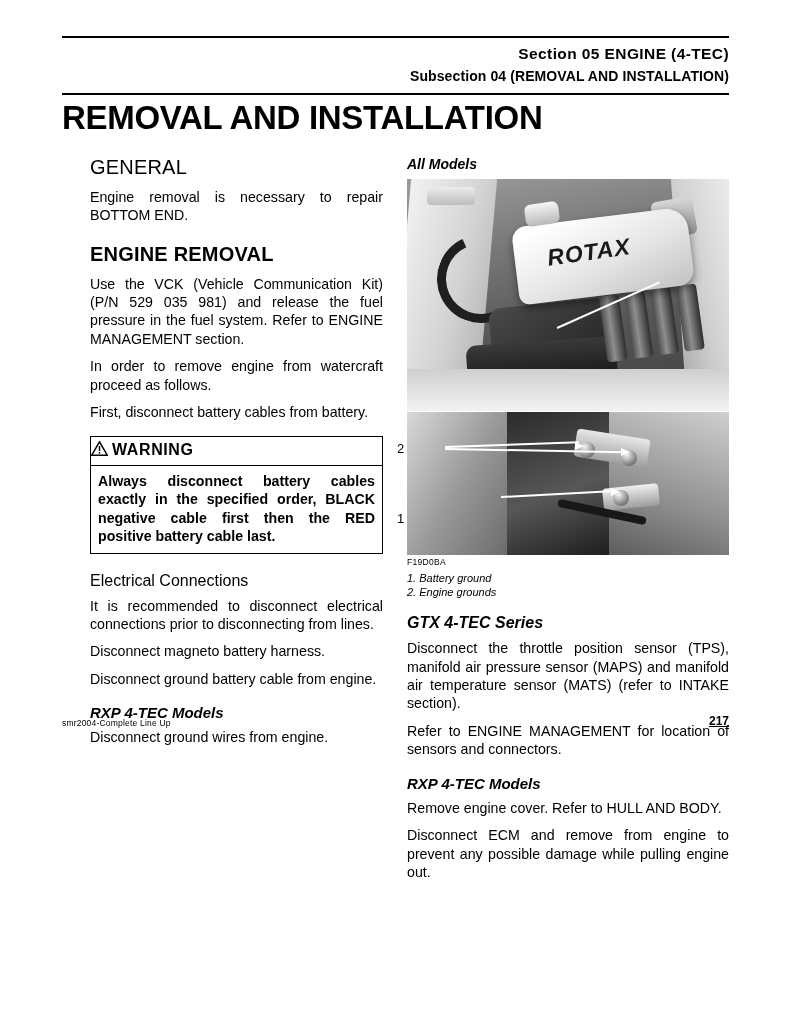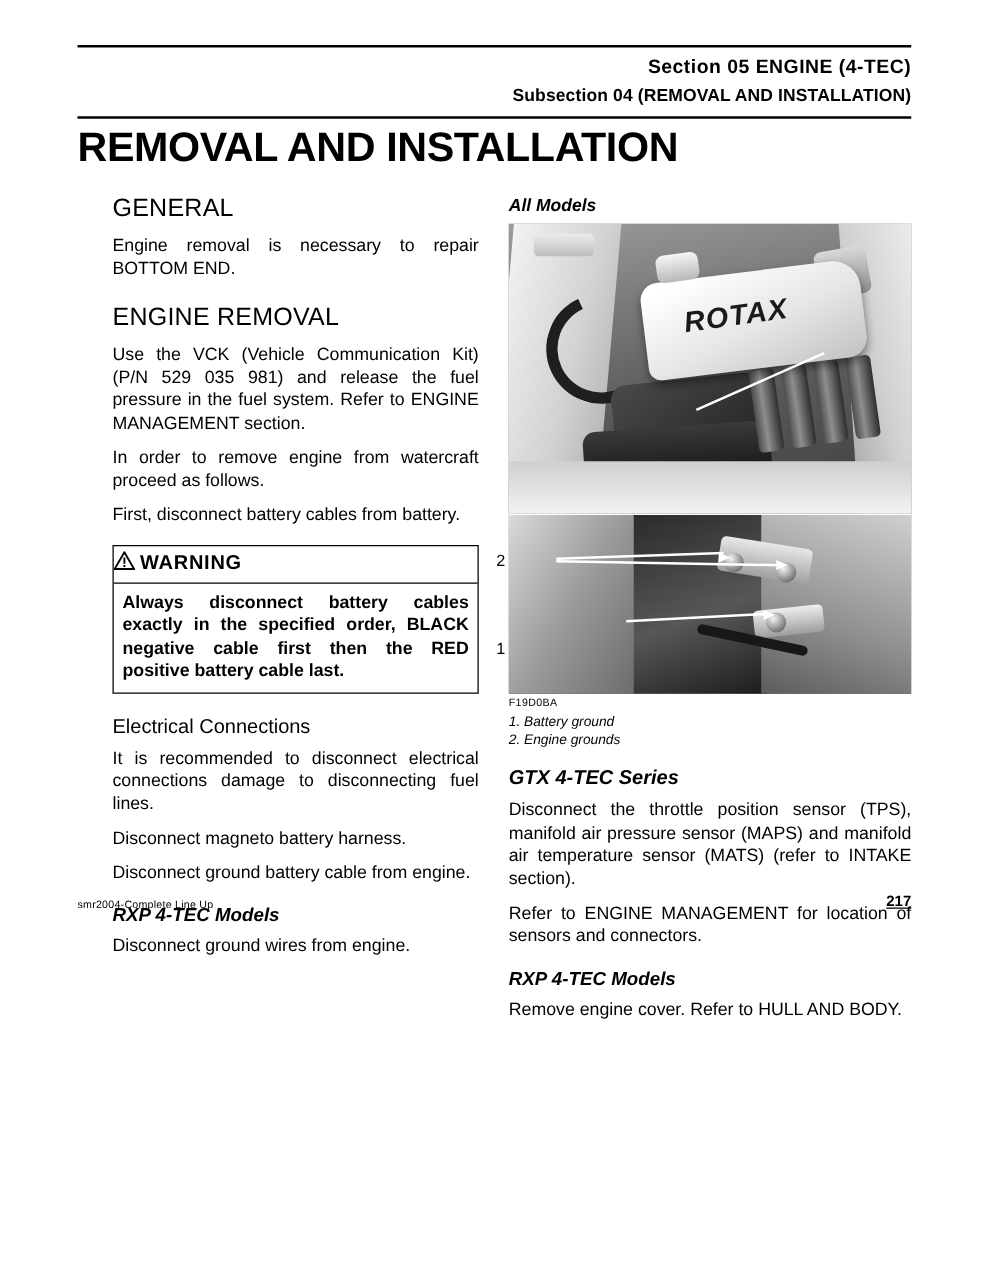--- a/index.html
+++ b/index.html
@@ -73,21 +73,21 @@
   .col-right {
     width: 322px;
   }
 
   h2.sec {
     font-size: 20px;
     font-weight: normal;
     margin: 0 0 9px 0;
     letter-spacing: 0.2px;
   }
-  h2.sec.tight { margin-top: 18px; }
+  h2.sec.tight { margin-top: 18px; font-weight: bold; }
 
   h3.sub {
     font-size: 16px;
     font-weight: normal;
     margin: 18px 0 7px 0;
   }
   h3.subbold {
     font-size: 15px;
     font-weight: bold;
     font-style: italic;
@@ -357,21 +357,21 @@
               <polygon points="8.5,0.8 16.3,14.2 0.7,14.2" fill="none" stroke="#000" stroke-width="1.5"></polygon>
               <rect x="7.75" y="5" width="1.5" height="5" fill="#000"></rect>
               <rect x="7.75" y="11" width="1.5" height="1.6" fill="#000"></rect>
             </svg>
           </span><span>WARNING</span>
         </div>
         <div class="warning-body">Always disconnect battery cables exactly in the specified order, BLACK negative cable first then the RED positive battery cable last.</div>
       </div>
 
       <h3 class="sub">Electrical Connections</h3>
-      <p class="body">It is recommended to disconnect electrical connections damage to disconnecting fuel lines.</p>
+      <p class="body">It is recommended to disconnect electrical connections prior to disconnecting from lines.</p>
       <p class="body">Disconnect magneto battery harness.</p>
       <p class="body">Disconnect ground battery cable from engine.</p>
 
       <h3 class="subbold">RXP 4-TEC Models</h3>
       <p class="body">Disconnect ground wires from engine.</p>
     </div>
 
     <div class="col-right">
 
       <div class="fig-label">All Models</div>
@@ -431,20 +431,21 @@
           <div>2. Engine grounds</div>
         </div>
       </div>
 
       <h3 class="seriesbold">GTX 4-TEC Series</h3>
       <p class="body">Disconnect the throttle position sensor (TPS), manifold air pressure sensor (MAPS) and manifold air temperature sensor (MATS) (refer to INTAKE section).</p>
       <p class="body">Refer to ENGINE MANAGEMENT for location of sensors and connectors.</p>
 
       <h3 class="subbold">RXP 4-TEC Models</h3>
       <p class="body">Remove engine cover.  Refer to HULL AND BODY.</p>
+      <p class="body">Disconnect ECM and remove from engine to prevent any possible damage while pulling engine out.</p>
     </div>
   </div>
 
   <div class="footer">
     <div class="footer-left">smr2004-Complete Line Up</div>
     <div class="footer-right">217</div>
   </div>
 
 </div>
 

